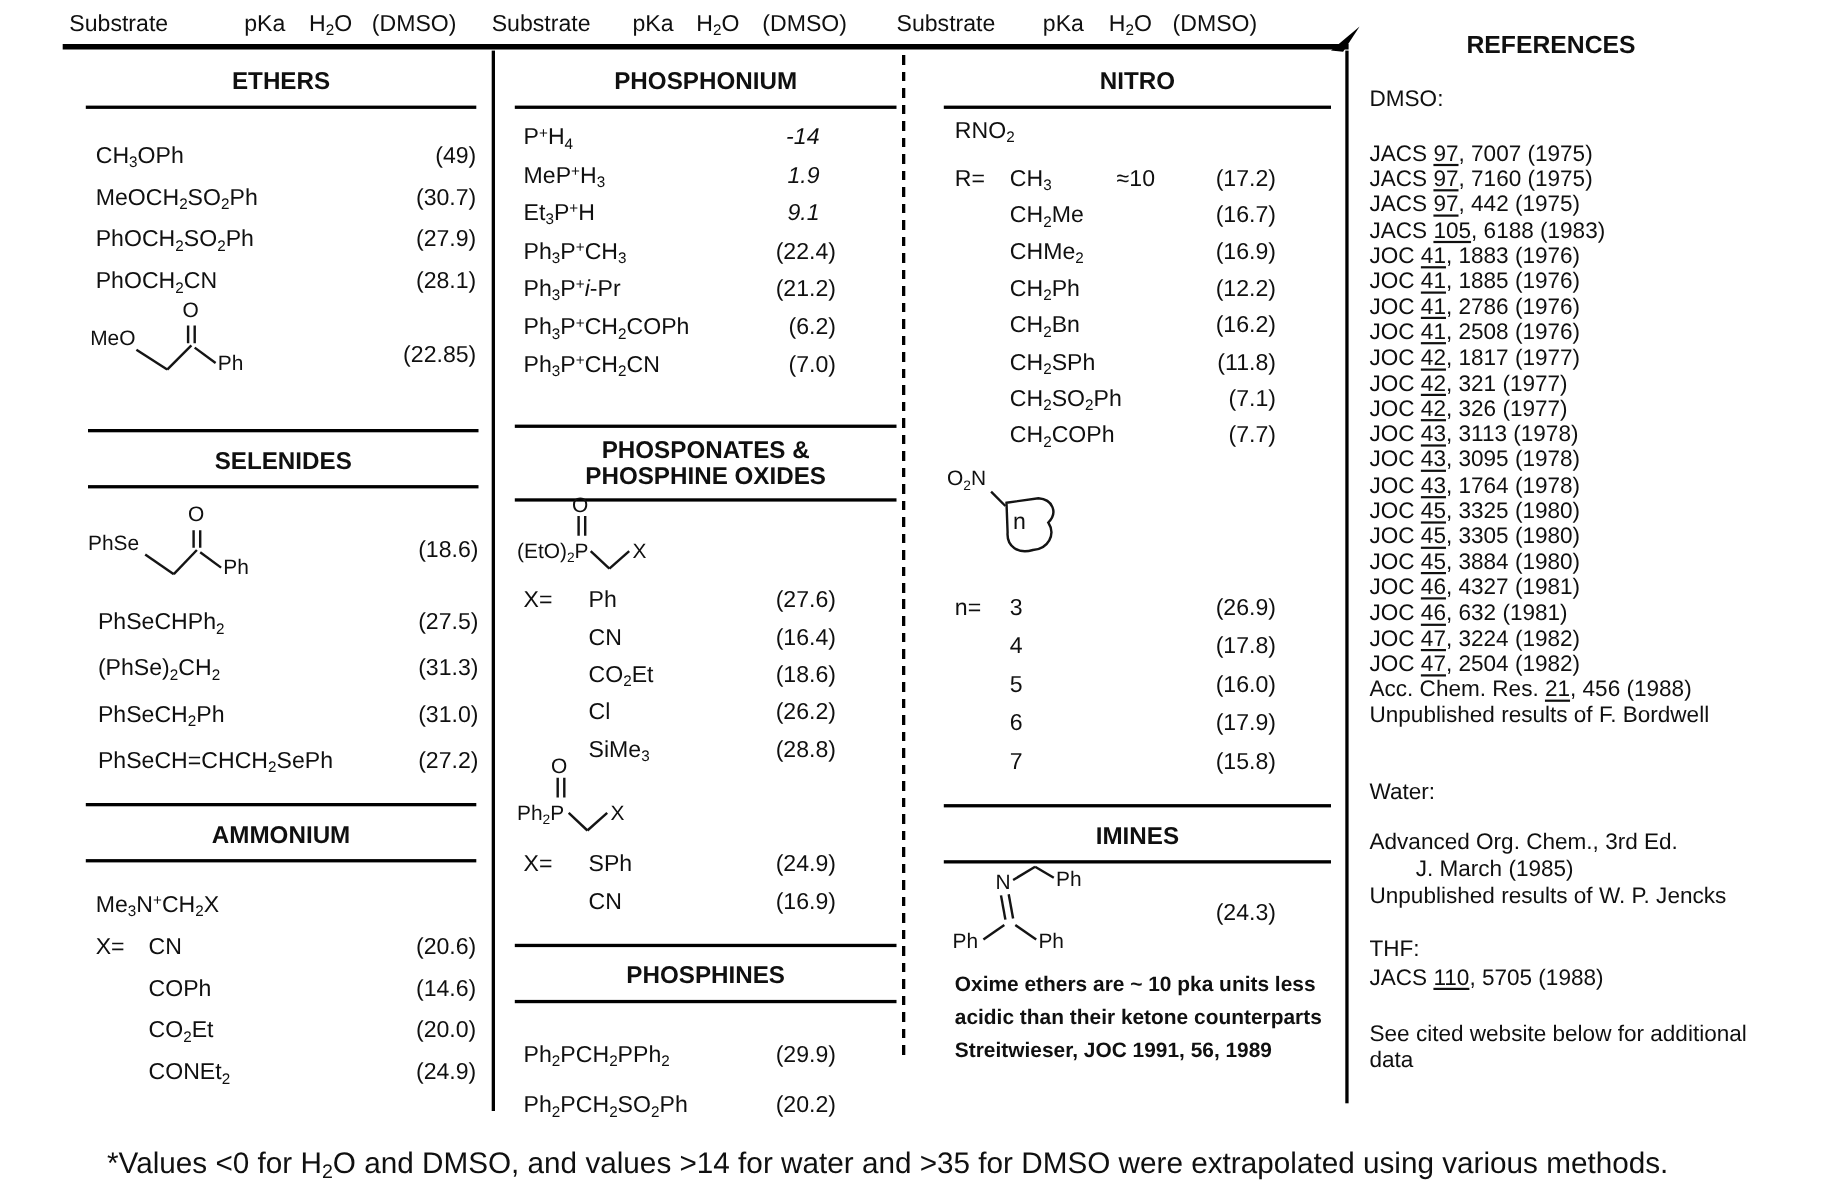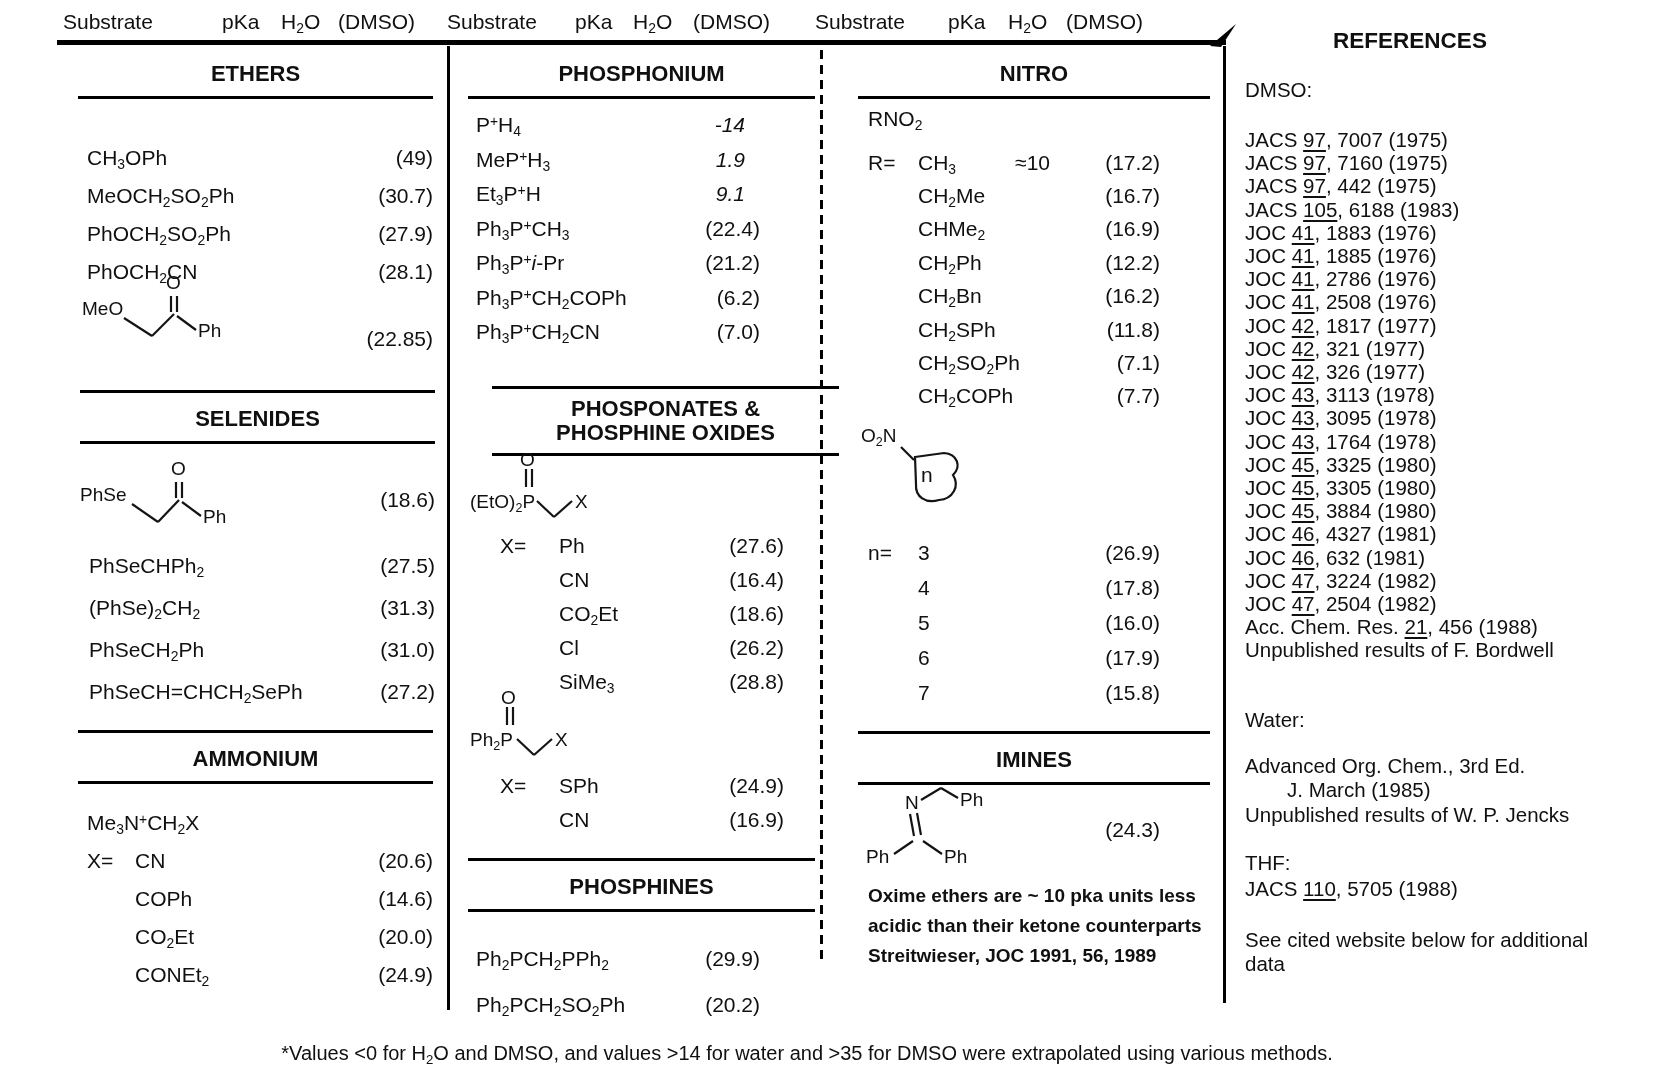--- a/index.html
+++ b/index.html
@@ -55,21 +55,21 @@
   .imine-val{position:absolute;display:flex;align-items:center;justify-content:flex-end;}
   .imine-val .val{width:95px;margin-right:50px;text-align:right;}
   .note-line{font-size:19px;font-weight:bold;line-height:30px;white-space:nowrap;}
   
   .refcol{position:absolute;font-size:20.5px;}
   .ref-title{font-weight:bold;font-size:22.5px;text-align:center;width:330px;margin-bottom:24px;}
   .refs div{line-height:23.2px;white-space:nowrap;}
   .refs.water div,.refs.thf div{line-height:24.5px;}
   .indent{padding-left:42px;}
   .closing{margin-top:26px;width:372px;line-height:24.5px;}
-  .footnote{position:absolute;left:0;top:1042px;width:1664px;text-align:center;font-size:20px;
+  .footnote{position:absolute;left:0;top:1042px;width:1664px;text-align:center;font-size:27px;
             box-sizing:border-box;padding-right:50px;}
 </style>
 </head>
 <body>
 
 <div class="page">
 
   <div class="colhead">
     <span style="left:63px">Substrate</span>
     <span style="left:222px">pKa</span>
@@ -87,21 +87,21 @@
   <div class="thickline"></div>
   <svg class="abs" style="left:1204px;top:22px" width="34" height="26">
     <polygon points="6,24 32,2 17,25" fill="#000"></polygon>
   </svg>
   <div class="vline" style="left:447px;top:46px;height:964px"></div>
   <div class="vdash" style="left:820px;top:50px;height:910px"></div>
   <div class="vline" style="left:1223px;top:46px;height:957px"></div>
 
   <div class="sec c1" style="left:78px;top:48px;width:355px">
     <div class="sec-title">ETHERS</div>
-    <div class="rows" style="padding-top:40px">
+    <div class="rows" style="padding-top:24px">
 
     <div class="row">
 
         <span class="cell-name">CH<sub>3</sub>OPh</span>
 
         <span class="cell-dmso">(49)</span>
       </div>
         <div class="row">
 
         <span class="cell-name">MeOCH<sub>2</sub>SO<sub>2</sub>Ph</span>
@@ -244,21 +244,21 @@
       </div>
         <div class="row">
 
         <span class="cell-name">Ph<sub>3</sub>P<sup>+</sup>CH<sub>2</sub>CN</span>
 
         <span class="cell-dmso">(7.0)</span>
       </div>
       </div>
   </div>
 
-  <div class="sec c2 sec-rt" style="left:492px;top:386px;width:347px">
+  <div class="sec c2 sec-rt" style="left:468px;top:386px;width:347px">
     <div class="sec-title2">
       <div>PHOSPONATES &amp;</div>
       <div>PHOSPHINE OXIDES</div>
     </div>
     <div class="rows rh34" style="margin-top:73px">
 
     <div class="row">
         <span class="cell-prefix">X=</span>
         <span class="cell-name">Ph</span>
 

